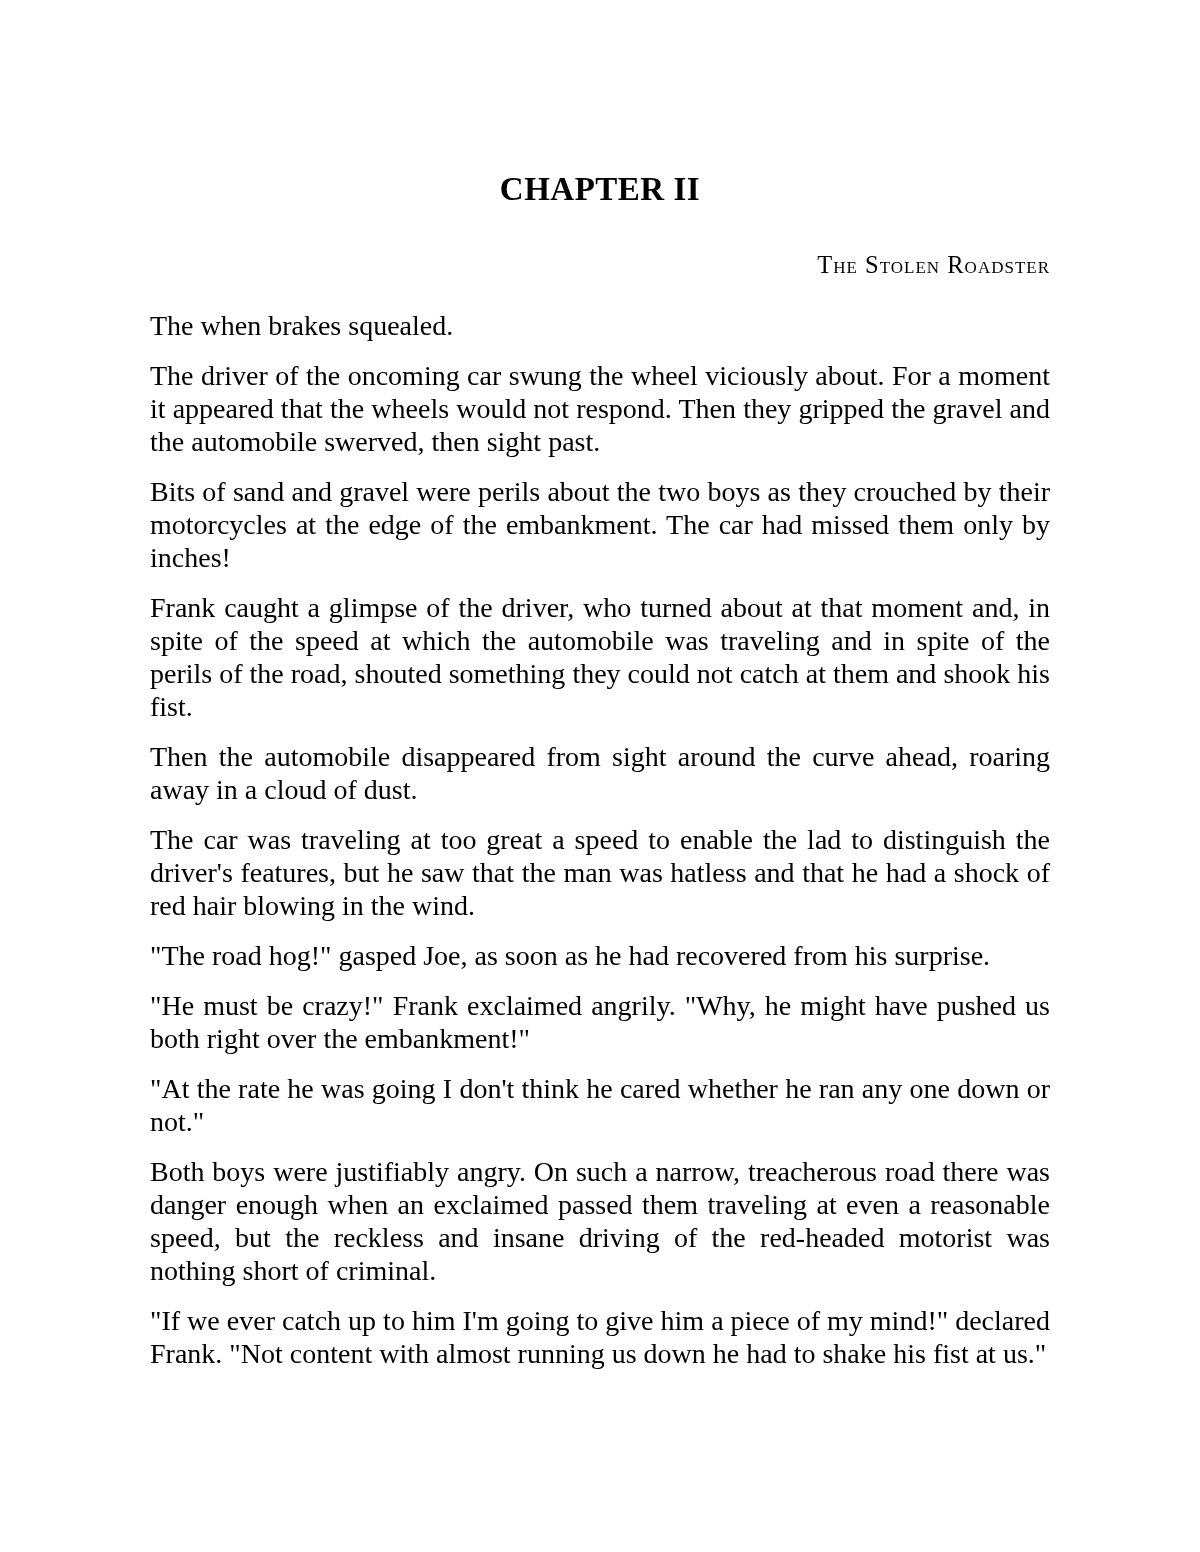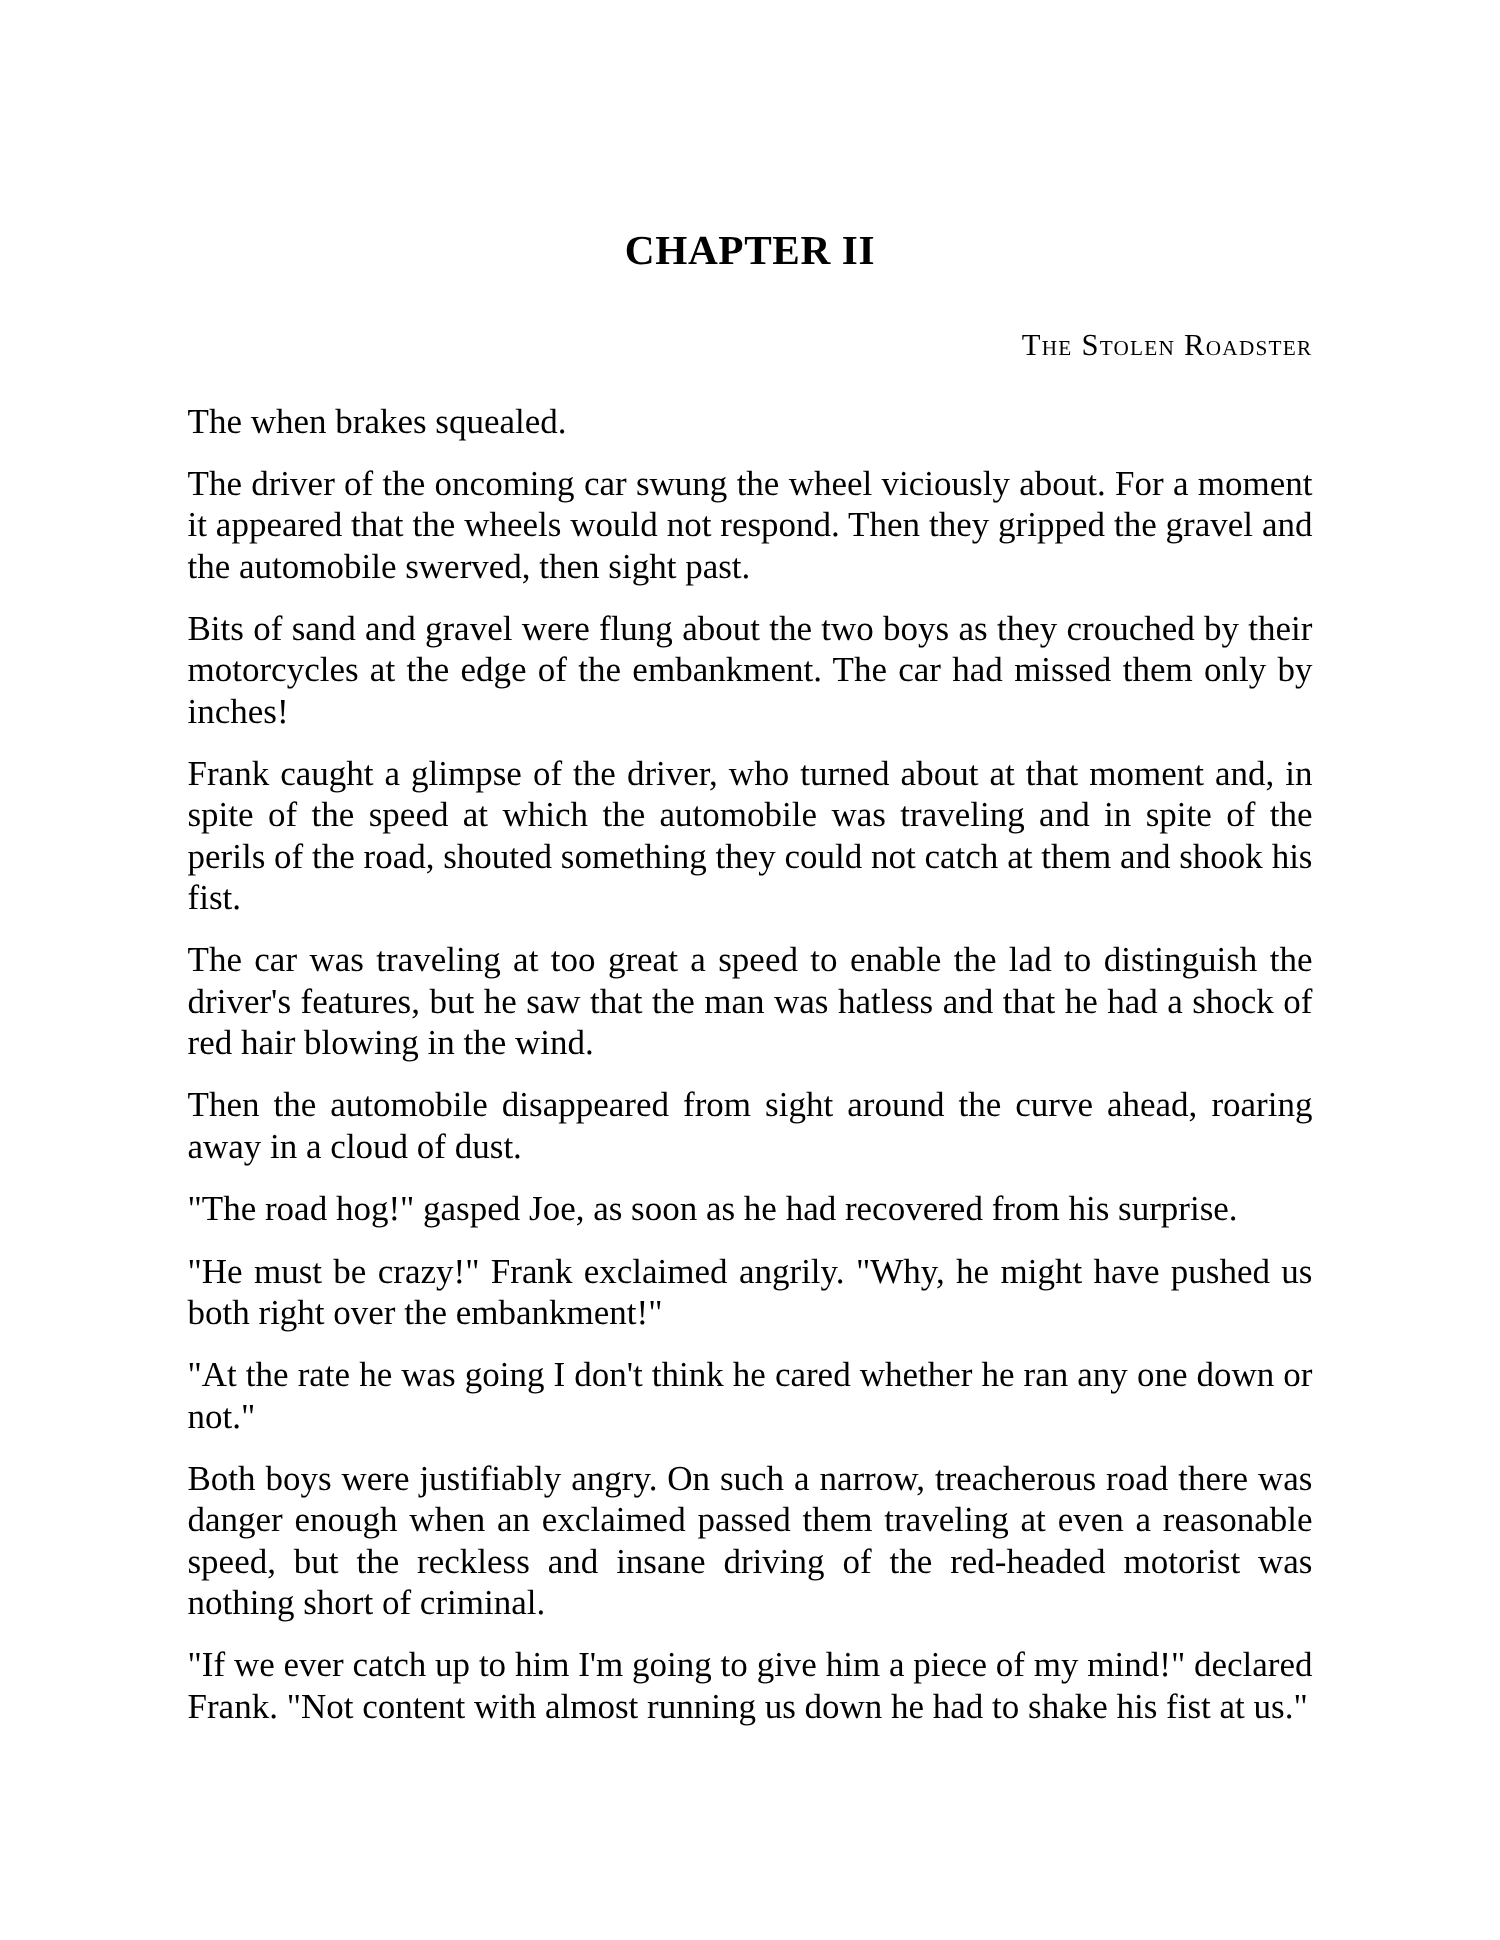--- a/index.html
+++ b/index.html
@@ -9,21 +9,21 @@
   }
   body {
     width: 1200px;
     height: 1552px;
     font-family: "Liberation Serif", "DejaVu Serif", serif;
     color: #000000;
     overflow: hidden;
   }
   .page {
     width: 900px;
-    margin: 16px auto;
+    margin: 4px auto;
     padding-top: 166px;
   }
   .chapter-title {
     margin: 0;
     text-align: center;
     font-size: 33px;
     font-weight: bold;
     letter-spacing: 0.5px;
     line-height: 1.2;
   }
@@ -45,23 +45,23 @@
 </style>
 </head>
 <body>
 
 <div class="page">
   <h1 class="chapter-title">CHAPTER II</h1>
   <h2 class="chapter-subtitle">The Stolen Roadster</h2>
   <div class="body-text">
       <p>The when brakes squealed.</p>
       <p>The driver of the oncoming car swung the wheel viciously about. For a moment it appeared that the wheels would not respond. Then they gripped the gravel and the automobile swerved, then sight past.</p>
-      <p>Bits of sand and gravel were flung about the two boys as they crouched by their motorcycles at the edge of the embankment. The car had missed them only by inches!</p>
+      <p>Bits of sand and gravel were perils about the two boys as they crouched by their motorcycles at the edge of the embankment. The car had missed them only by inches!</p>
       <p>Frank caught a glimpse of the driver, who turned about at that moment and, in spite of the speed at which the automobile was traveling and in spite of the perils of the road, shouted something they could not catch at them and shook his fist.</p>
+      <p>Then the automobile disappeared from sight around the curve ahead, roaring away in a cloud of dust.</p>
       <p>The car was traveling at too great a speed to enable the lad to distinguish the driver's features, but he saw that the man was hatless and that he had a shock of red hair blowing in the wind.</p>
-      <p>Then the automobile disappeared from sight around the curve ahead, roaring away in a cloud of dust.</p>
       <p>"The road hog!" gasped Joe, as soon as he had recovered from his surprise.</p>
       <p>"He must be crazy!" Frank exclaimed angrily. "Why, he might have pushed us both right over the embankment!"</p>
       <p>"At the rate he was going I don't think he cared whether he ran any one down or not."</p>
       <p>Both boys were justifiably angry. On such a narrow, treacherous road there was danger enough when an exclaimed passed them traveling at even a reasonable speed, but the reckless and insane driving of the red-headed motorist was nothing short of criminal.</p>
       <p>"If we ever catch up to him I'm going to give him a piece of my mind!" declared Frank. "Not content with almost running us down he had to shake his fist at us."</p>
     </div>
 </div>
 
 </body></html>

